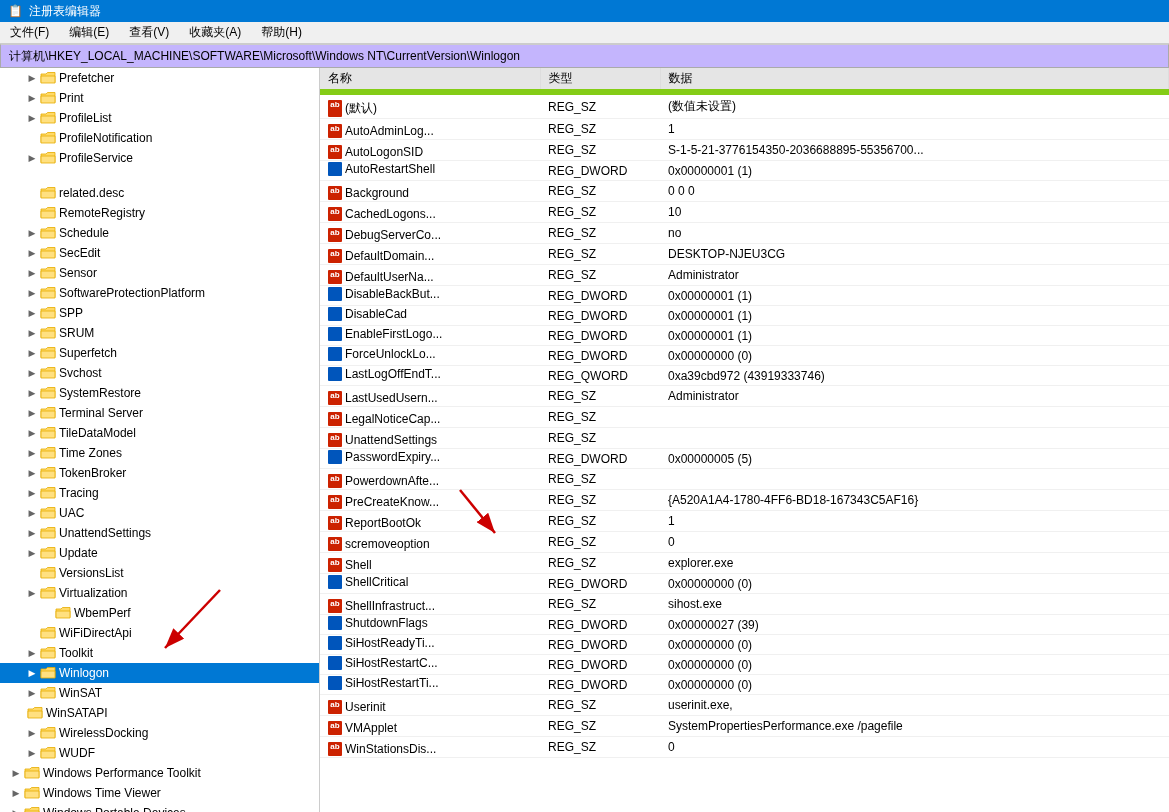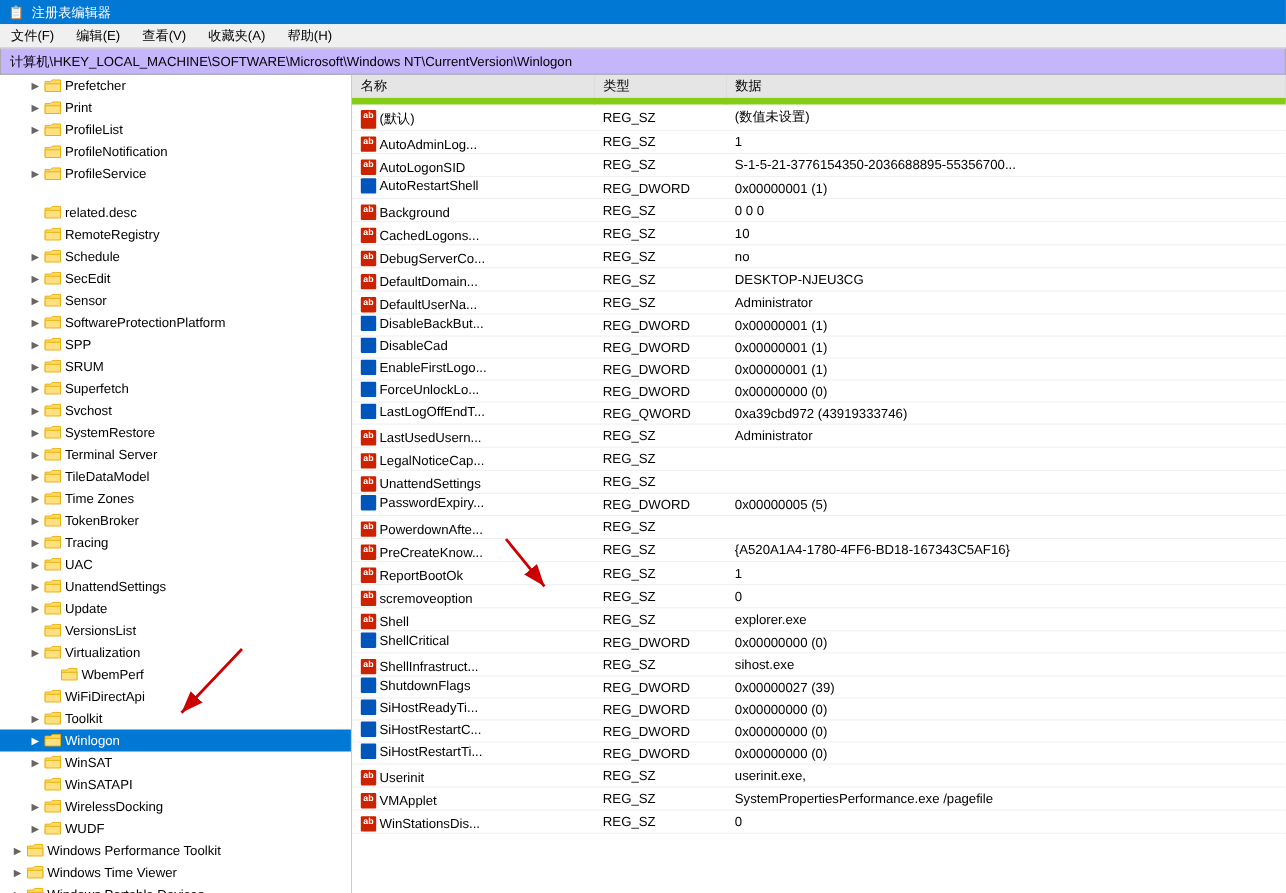--- a/index.html
+++ b/index.html
@@ -473,21 +473,21 @@
           <div class="tree-item" style="padding-left: 24px;">
             <span class="expand-icon">▶</span>
             <span class="folder-icon">
               <svg width="16" height="14" viewBox="0 0 16 14" fill="none">
       <path d="M1 3h5l1.5-1.5H15v10H1V3z" fill="#ffd966" stroke="#e6ac00" stroke-width="0.8"></path>
       <path d="M1 5h14v7H1z" fill="#ffe080" stroke="#e6ac00" stroke-width="0.8"></path>
     </svg>
             </span>
             <span>WinSAT</span>
           </div>
-          <div class="tree-item" style="padding-left: 24px;">
+          <div class="tree-item" style="padding-left: 11px;">
             <span class="expand-icon"></span>
             <span class="folder-icon">
               <svg width="16" height="14" viewBox="0 0 16 14" fill="none">
       <path d="M1 3h5l1.5-1.5H15v10H1V3z" fill="#ffd966" stroke="#e6ac00" stroke-width="0.8"></path>
       <path d="M1 5h14v7H1z" fill="#ffe080" stroke="#e6ac00" stroke-width="0.8"></path>
     </svg>
             </span>
             <span>WinSATAPI</span>
           </div>
           <div class="tree-item" style="padding-left: 24px;">

